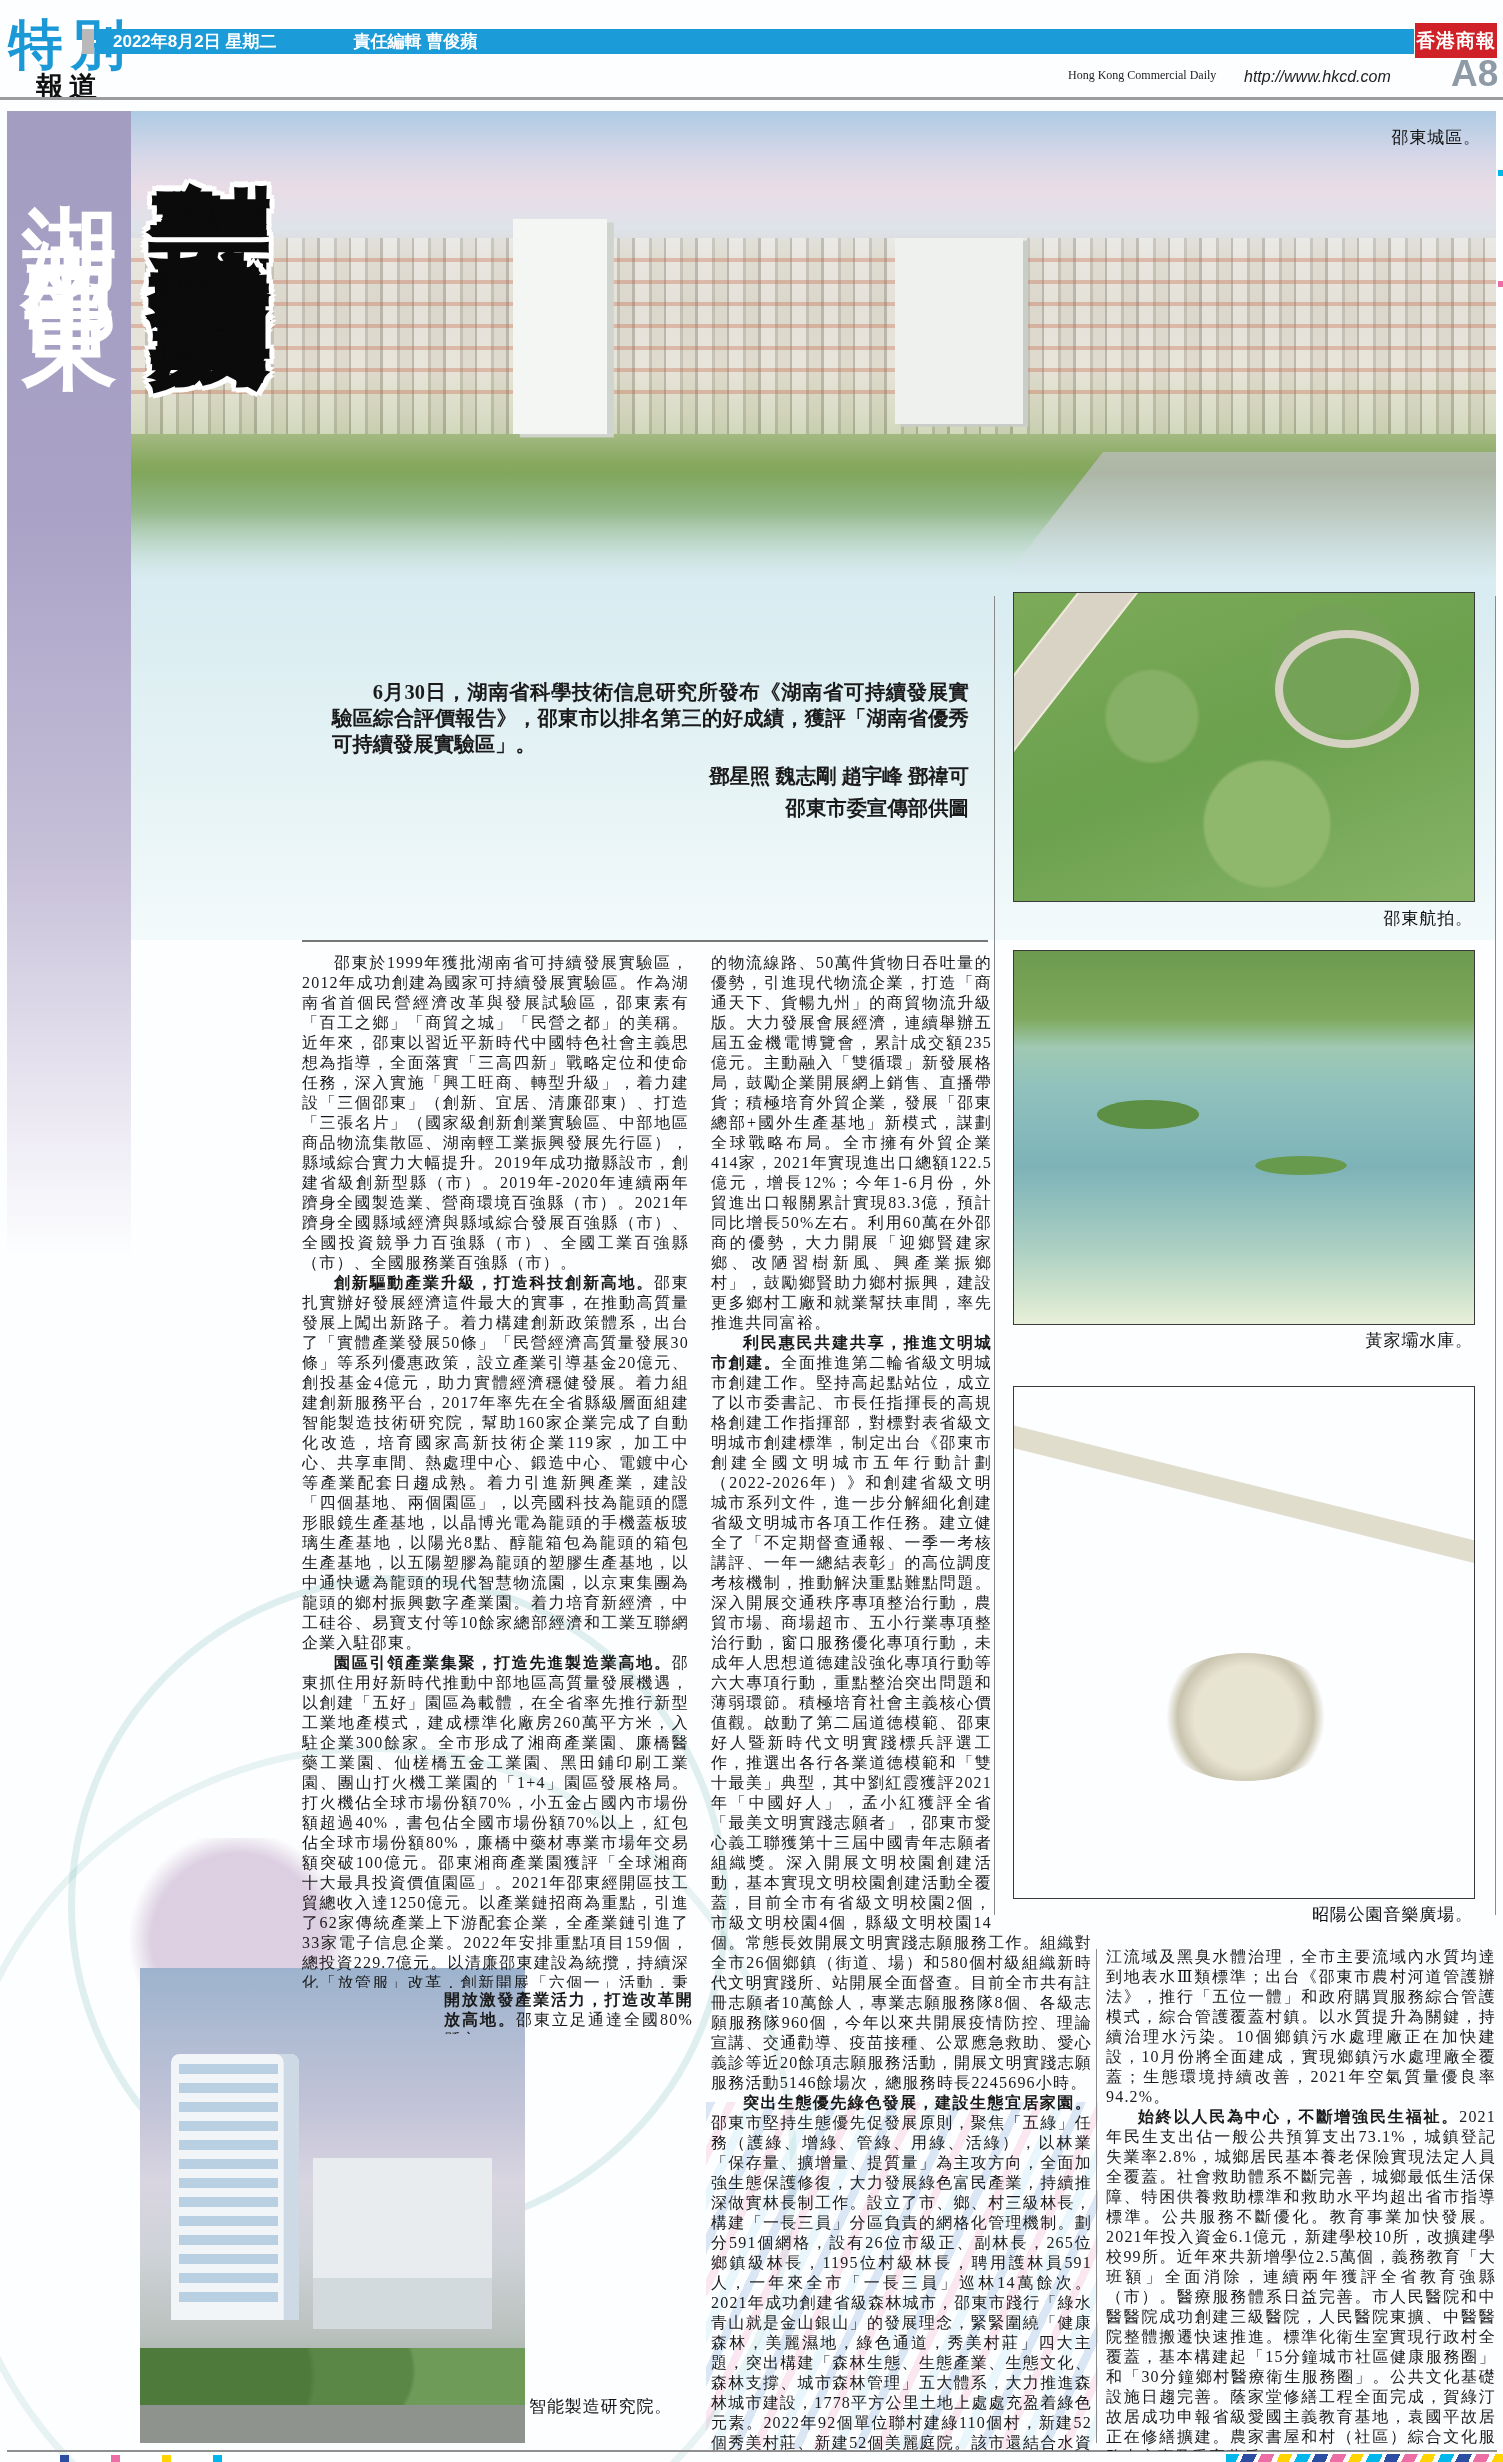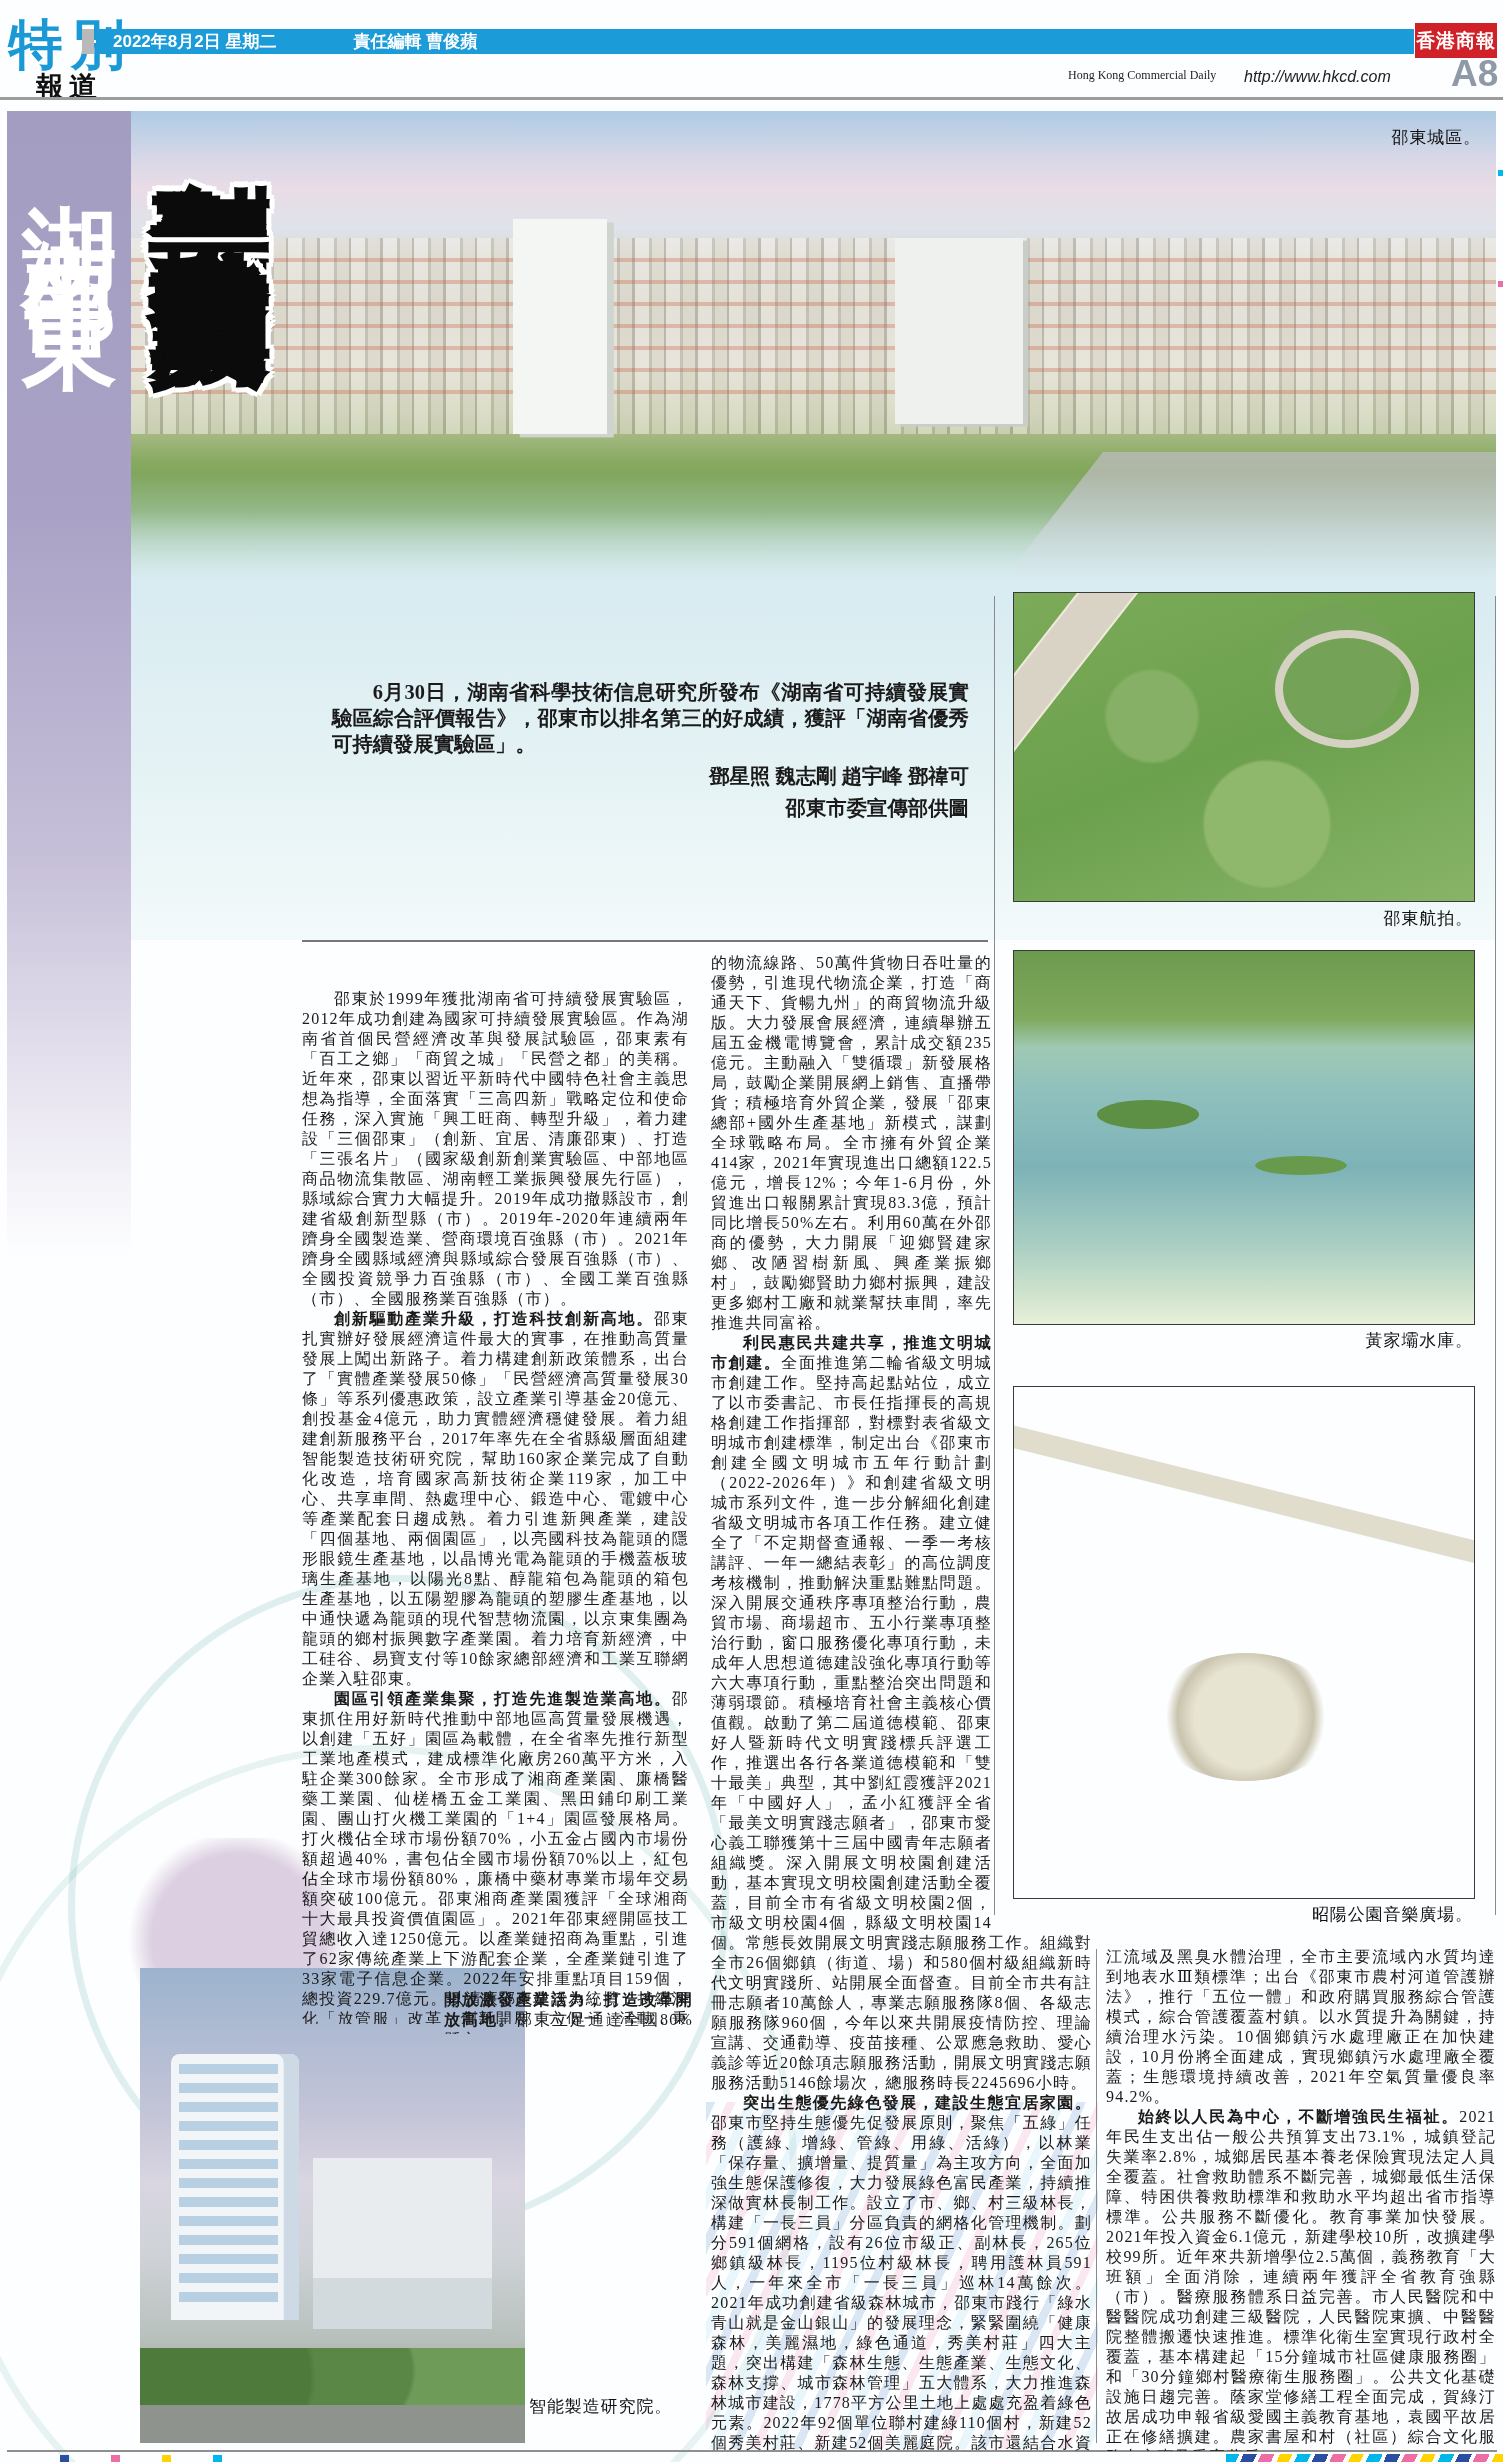--- a/index.html
+++ b/index.html
@@ -85,21 +85,21 @@
   .intro{left:332px;top:679px;width:637px;font-size:20.4px;font-weight:700;line-height:26px;
     text-align:justify;z-index:3;}
   .intro p{margin:0;text-indent:2em;}
   .byline{text-align:right;margin-top:3.4px;font-weight:700;line-height:32px;}
   .intro-rule{left:302px;top:940px;width:686px;height:1.7px;background:#777;}
   
   .bodycol{font-size:16px;line-height:20px;letter-spacing:1.2px;text-align:justify;z-index:3;}
   .bodycol p{margin:0;text-indent:2em;}
   .bodycol p.noind{text-indent:0;}
   .lead{font-weight:900;}
-  .col1{left:302px;top:989px;width:387px;height:1035px;overflow:hidden;}
+  .col1{left:302px;top:953px;width:387px;height:1035px;overflow:hidden;}
   .col1b{left:444px;top:1990px;width:249px;height:44px;overflow:hidden;}
   .col2{left:711px;top:953px;width:381px;height:1500px;overflow:hidden;}
   .col2 .spacer{float:right;width:100px;height:969px;}
   .col3{left:1106px;top:1947px;width:390px;height:504px;overflow:hidden;}
   .vrule{width:0.9px;background:#8a8a8a;}
   
   .arc{border:7.7px solid rgba(42,150,140,.14);border-radius:50%;}
   .blob{background:radial-gradient(circle,rgba(158,120,170,.35) 0 55%,rgba(158,120,170,0) 70%);}
   .cmyk{background:repeating-linear-gradient(115deg,rgba(70,130,200,.5) 0 8.5px,rgba(255,255,255,.1) 8.5px 19px,
         rgba(235,120,170,.45) 19px 27px,rgba(255,255,255,.1) 27px 37px,rgba(120,200,230,.4) 37px 46px,rgba(255,255,255,.1) 46px 56px);

